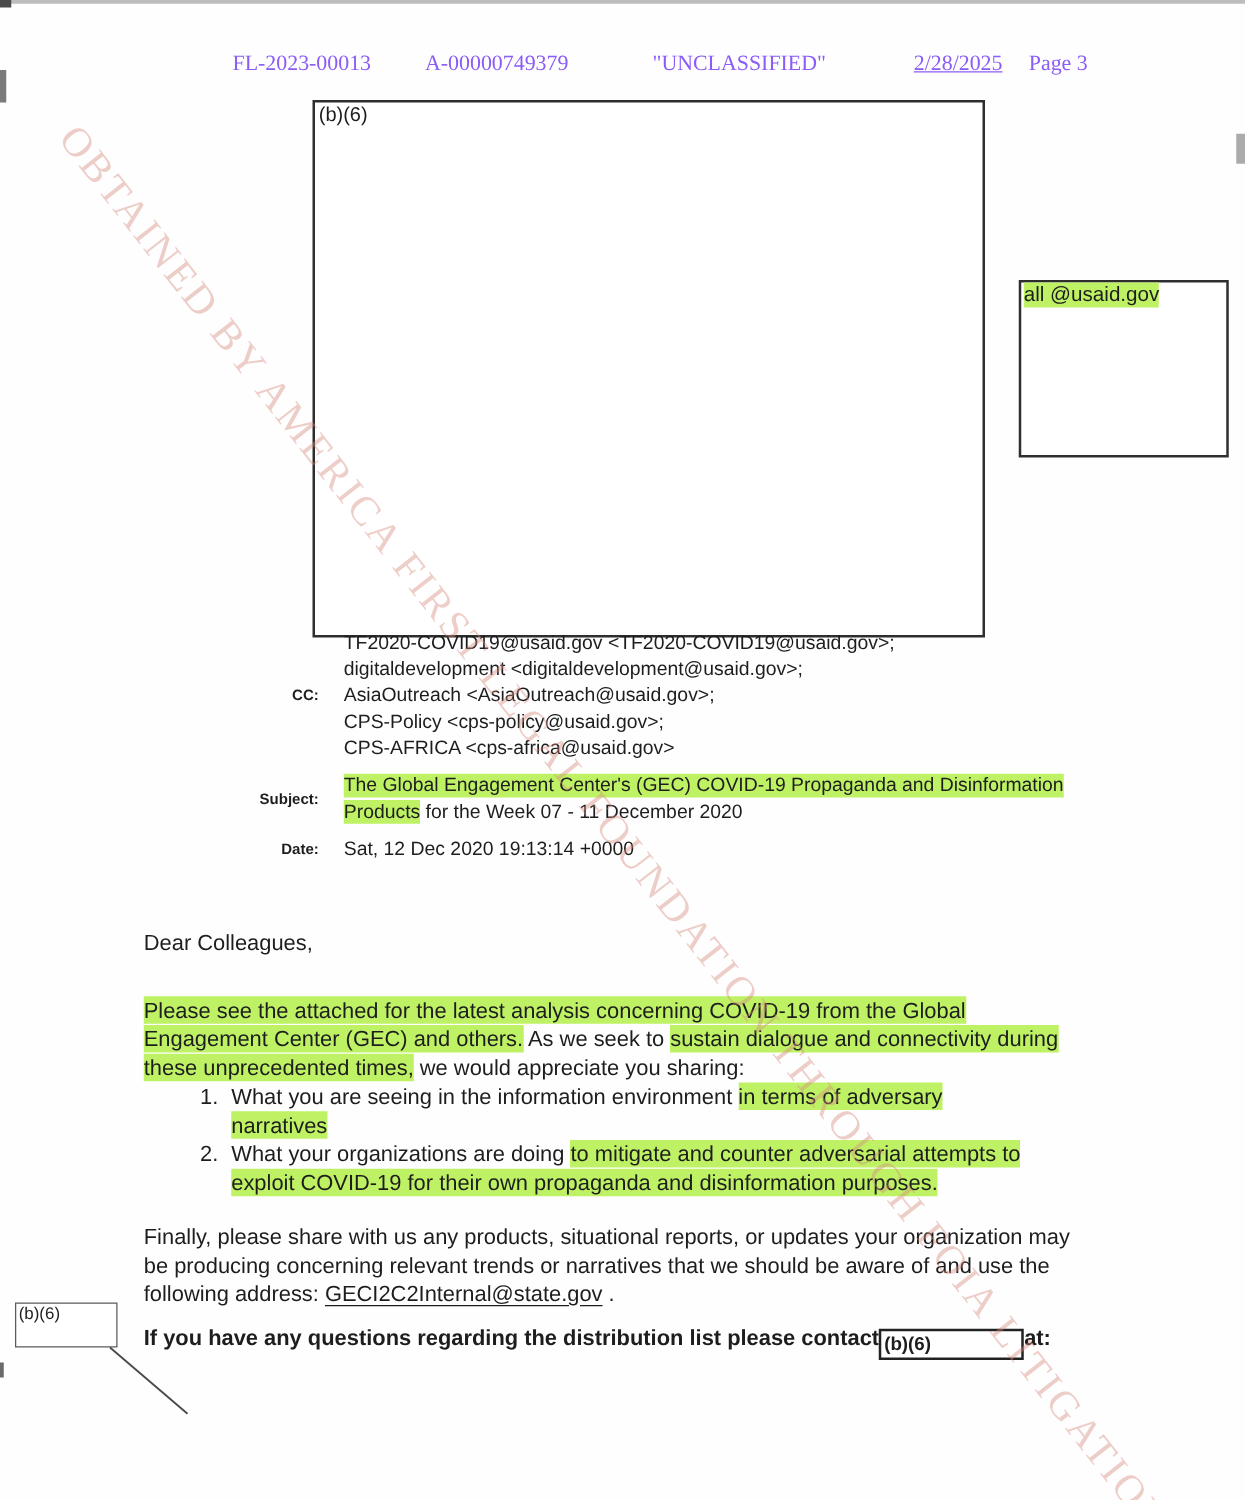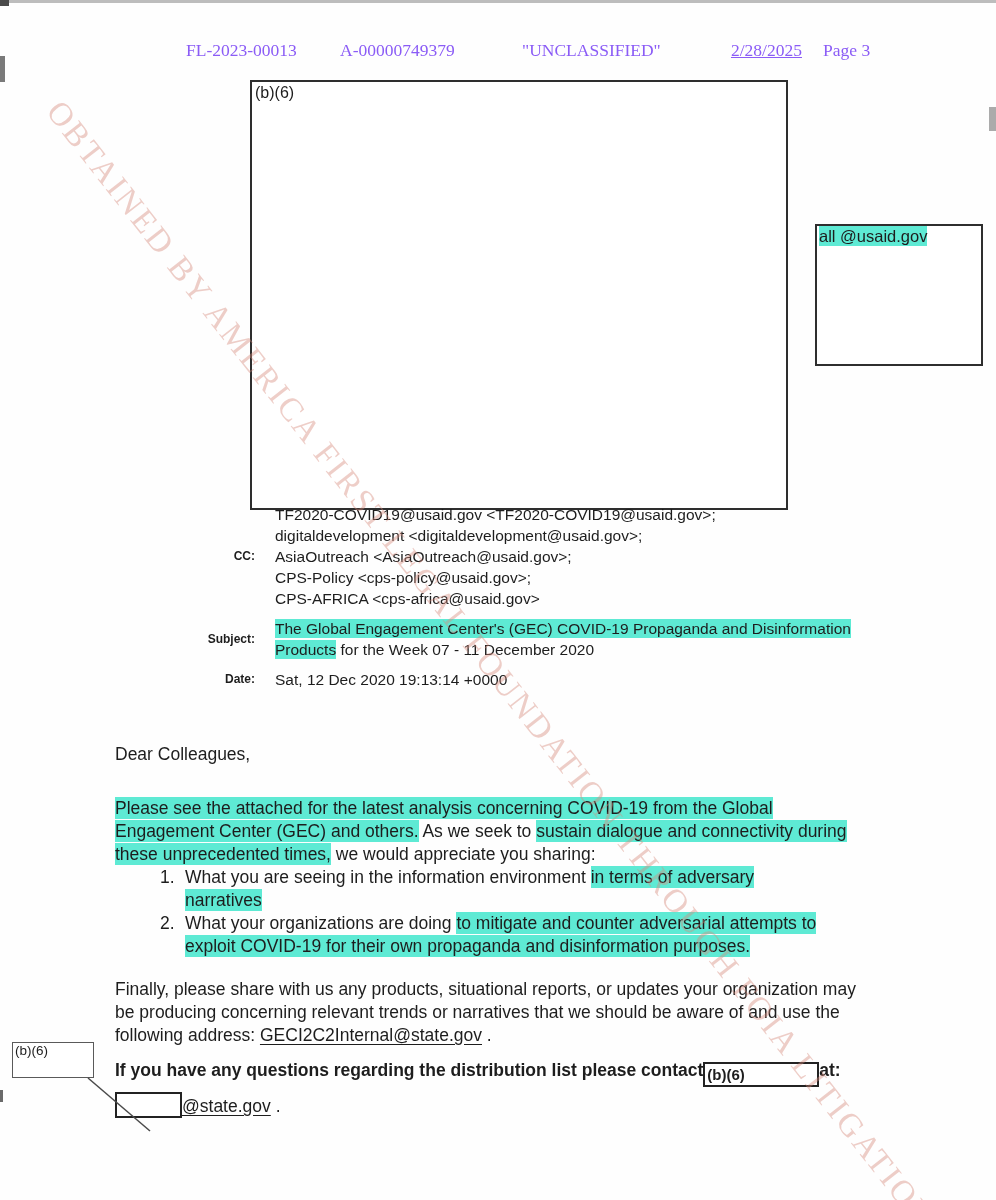--- a/index.html
+++ b/index.html
@@ -11,21 +11,21 @@
   .hdr span{position:absolute;top:40px;font-family:"Liberation Serif",serif;font-size:17.5px;color:#8b5cf6;white-space:nowrap;}
   .h1{left:186px;} .h2{left:340px;} .h3{left:522px;} .h4{left:731px;text-decoration:underline;} .h5{left:823px;}
   
   .watermark{position:absolute;left:68px;top:94px;transform:rotate(52deg);transform-origin:0 0;
              font-family:"Liberation Serif",serif;font-size:33px;letter-spacing:2.5px;
              color:rgba(214,138,124,0.42);white-space:nowrap;z-index:60;pointer-events:none;}
   
   .bigbox{position:absolute;left:250px;top:80px;width:534px;height:426px;border:2px solid #2e2e2e;background:#fff;}
   .bigbox .lbl{font-size:16px;padding:2px 0 0 3px;}
   .rightbox{position:absolute;left:815px;top:224px;width:160px;height:136px;border:2px solid #2e2e2e;background:#fff;padding:1px 2px;}
-  .hl{background:#5eead4;color:inherit;padding:1px 0;}
+  .hl{background:#bef264;color:inherit;padding:1px 0;}
   .rightbox .hl{font-size:16.5px;}
   
   .meta{position:absolute;left:165px;top:504px;width:700px;font-size:15.5px;line-height:21px;}
   .mrow{display:flex;align-items:center;margin-bottom:9px;}
   .mlabel{width:90px;min-width:90px;text-align:right;font-weight:bold;margin-right:20px;font-size:12px;}
   .mcontent{white-space:nowrap;}
   
   .bodytext{position:absolute;left:115px;top:743px;width:760px;font-size:17.5px;line-height:23px;}
   .p1{margin-top:31px;}
   .list{margin-left:45px;width:670px;}
@@ -107,21 +107,20 @@
       <div class="li">
         <div class="num">2.</div>
         <div class="litext"><span>What your organizations are doing </span><mark class="hl">to mitigate and counter adversarial attempts to exploit COVID-19 for their own propaganda and disinformation purposes.</mark></div>
       </div>
     </div>
 
     <div class="p2"><span>Finally, please share with us any products, situational reports, or updates your organization may be producing concerning relevant trends or narratives that we should be aware of and use the following address: </span><span class="ulink">GECI2C2Internal@state.gov</span><span> .</span></div>
 
     <div class="pcontact"><span>If you have any questions regarding the distribution list please contact</span><span class="inlinebox">(b)(6)</span><span>at:</span></div>
 
-    <div class="plast"><span class="emptybox"></span><span class="ulink">@state.gov</span><span> .</span></div>
   </div>
 
   <div class="smallbox">(b)(6)</div>
   <svg class="leader" width="220" height="130">
     <line x1="88" y1="43" x2="150" y2="96" stroke="#4a4a4a" stroke-width="1.5"></line>
   </svg>
 
   <div class="watermark">OBTAINED BY AMERICA FIRST LEGAL FOUNDATION THROUGH FOIA LITIGATION</div>
 
 </div>

